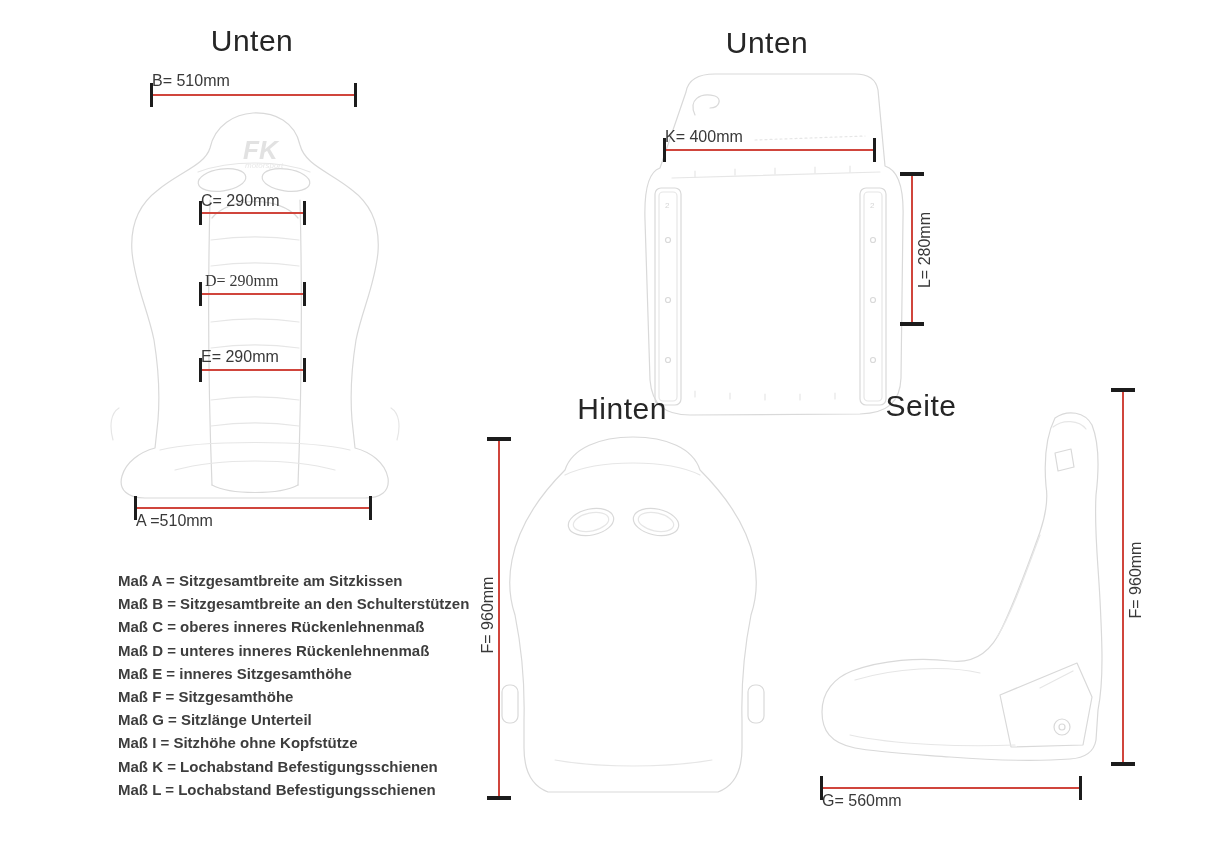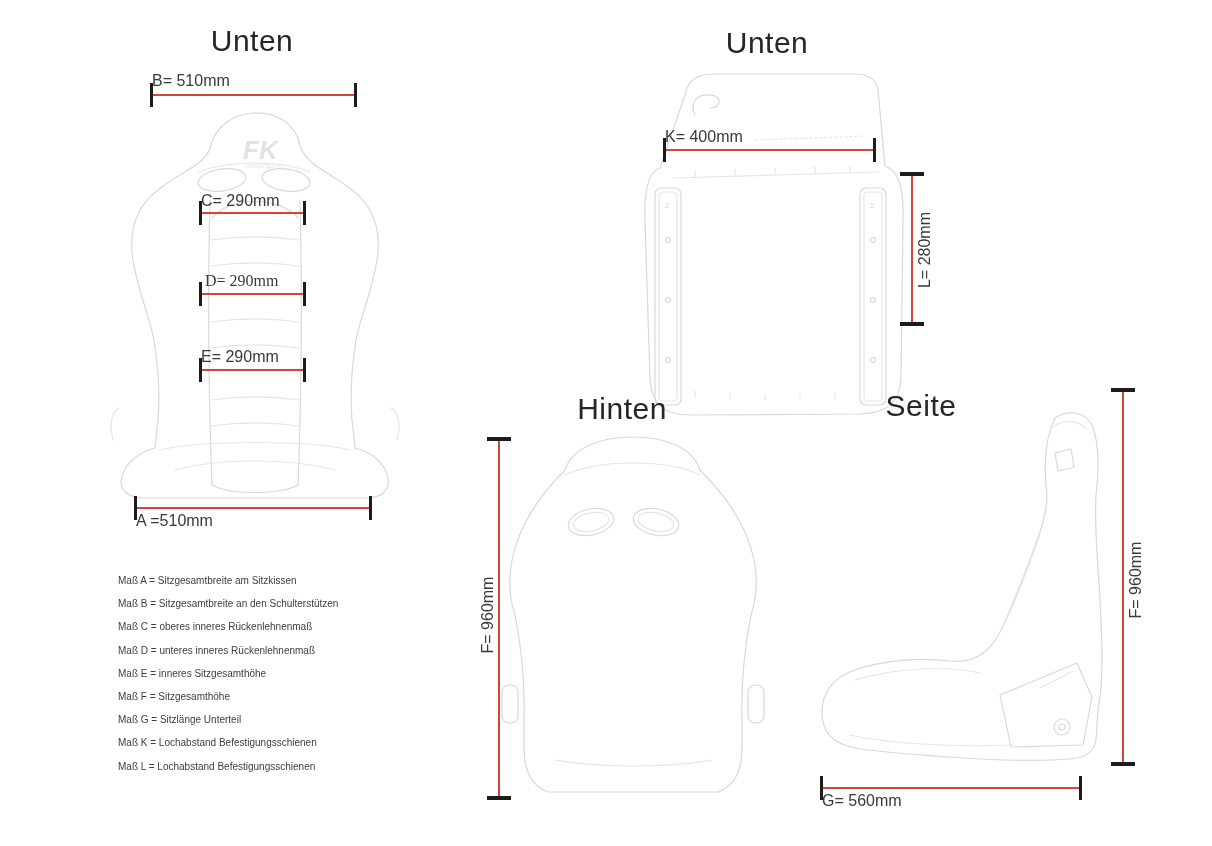--- a/index.html
+++ b/index.html
@@ -31,23 +31,24 @@
     white-space:nowrap;
     transform:translate(-50%,-50%) rotate(-90deg);
   }
   .dim-line-h{position:absolute;height:2px;background:var(--red,#d0453c);}
   .dim-line-v{position:absolute;width:2px;background:var(--red,#d0453c);}
   .tick-v{position:absolute;width:3px;height:24px;background:var(--tick,#1c1c1c);}
   .tick-h{position:absolute;width:24px;height:4px;background:var(--tick,#1c1c1c);}
   .legend{
     position:absolute;
     left:118px;top:569px;
-    font-size:10px;
+    font-size:15px;
     line-height:23.2px;
     color:#3d3d3d;
+    font-weight:bold;
   }
   .sketch{position:absolute;}
   .sketch path,.sketch ellipse,.sketch rect,.sketch line,.sketch circle{
     fill:none;stroke:#d9d9d9;stroke-width:1.2;stroke-linecap:round;stroke-linejoin:round;
   }
   .sketch .lighter{stroke:#e6e6e6;}
   .sketch text{stroke:none;}
 </style>
 </head>
 <body>
@@ -208,17 +209,18 @@
   </div>
 
   <div class="legend">
     <div>Maß A = Sitzgesamtbreite am Sitzkissen</div>
     <div>Maß B = Sitzgesamtbreite an den Schulterstützen</div>
     <div>Maß C = oberes inneres Rückenlehnenmaß</div>
     <div>Maß D = unteres inneres Rückenlehnenmaß</div>
     <div>Maß E = inneres Sitzgesamthöhe</div>
     <div>Maß F = Sitzgesamthöhe</div>
     <div>Maß G = Sitzlänge Unterteil</div>
+    <div>Maß I = Sitzhöhe ohne Kopfstütze</div>
     <div>Maß K = Lochabstand Befestigungsschienen</div>
     <div>Maß L = Lochabstand Befestigungsschienen</div>
   </div>
 
 </div>
 
 </body></html>

